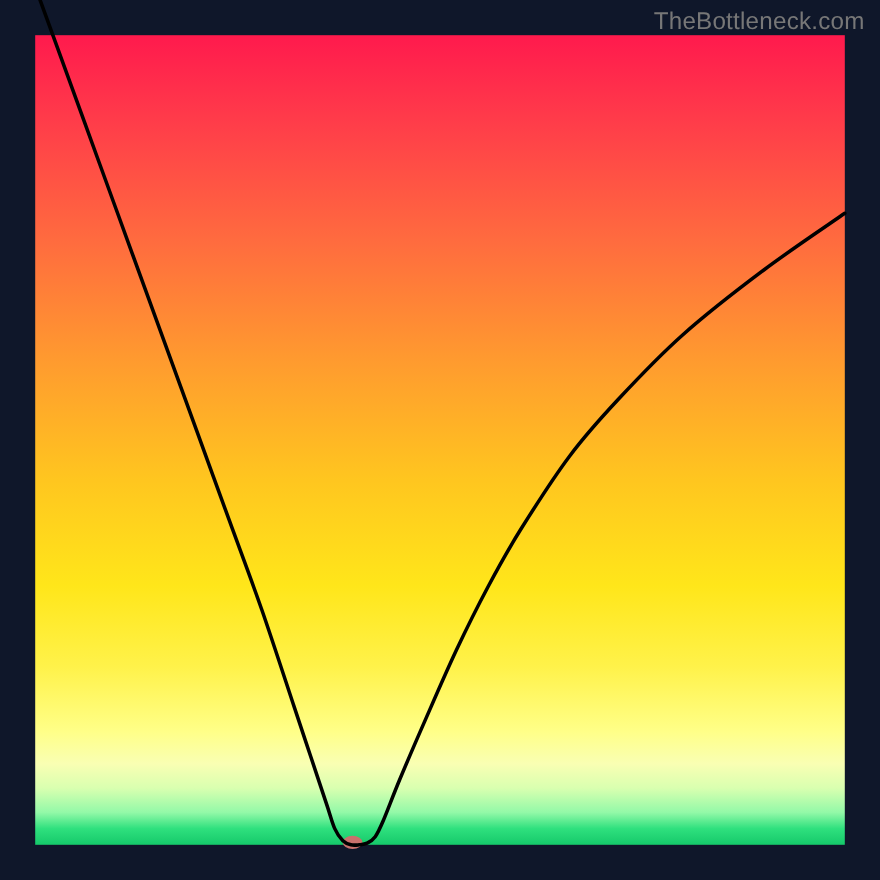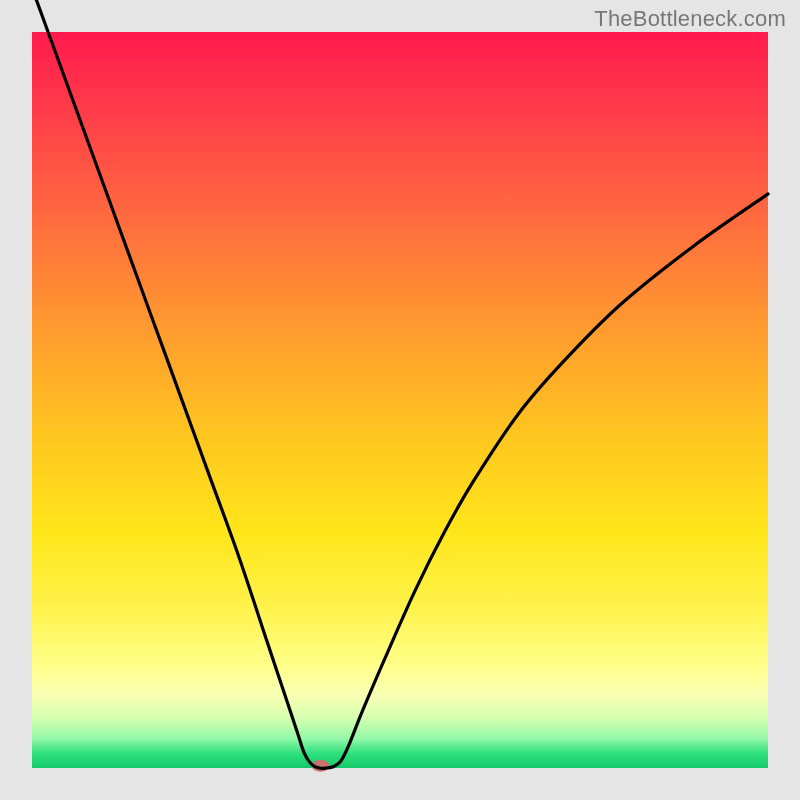--- a/index.html
+++ b/index.html
@@ -10,21 +10,21 @@
     background: #000;
     overflow: hidden;
     font-family: Arial, Helvetica, sans-serif;
   }
   .frame {
     position: absolute;
     left: 0;
     top: 0;
     width: 800px;
     height: 800px;
-    background: #e5e5e5;
+    background: #0f172a;
   }
   .plot-bg {
     position: absolute;
     left: 32px;
     top: 32px;
     width: 736px;
     height: 736px;
     background: linear-gradient(to bottom,
       #ff1a4d 0%,
       #ff3a4a 10%,

